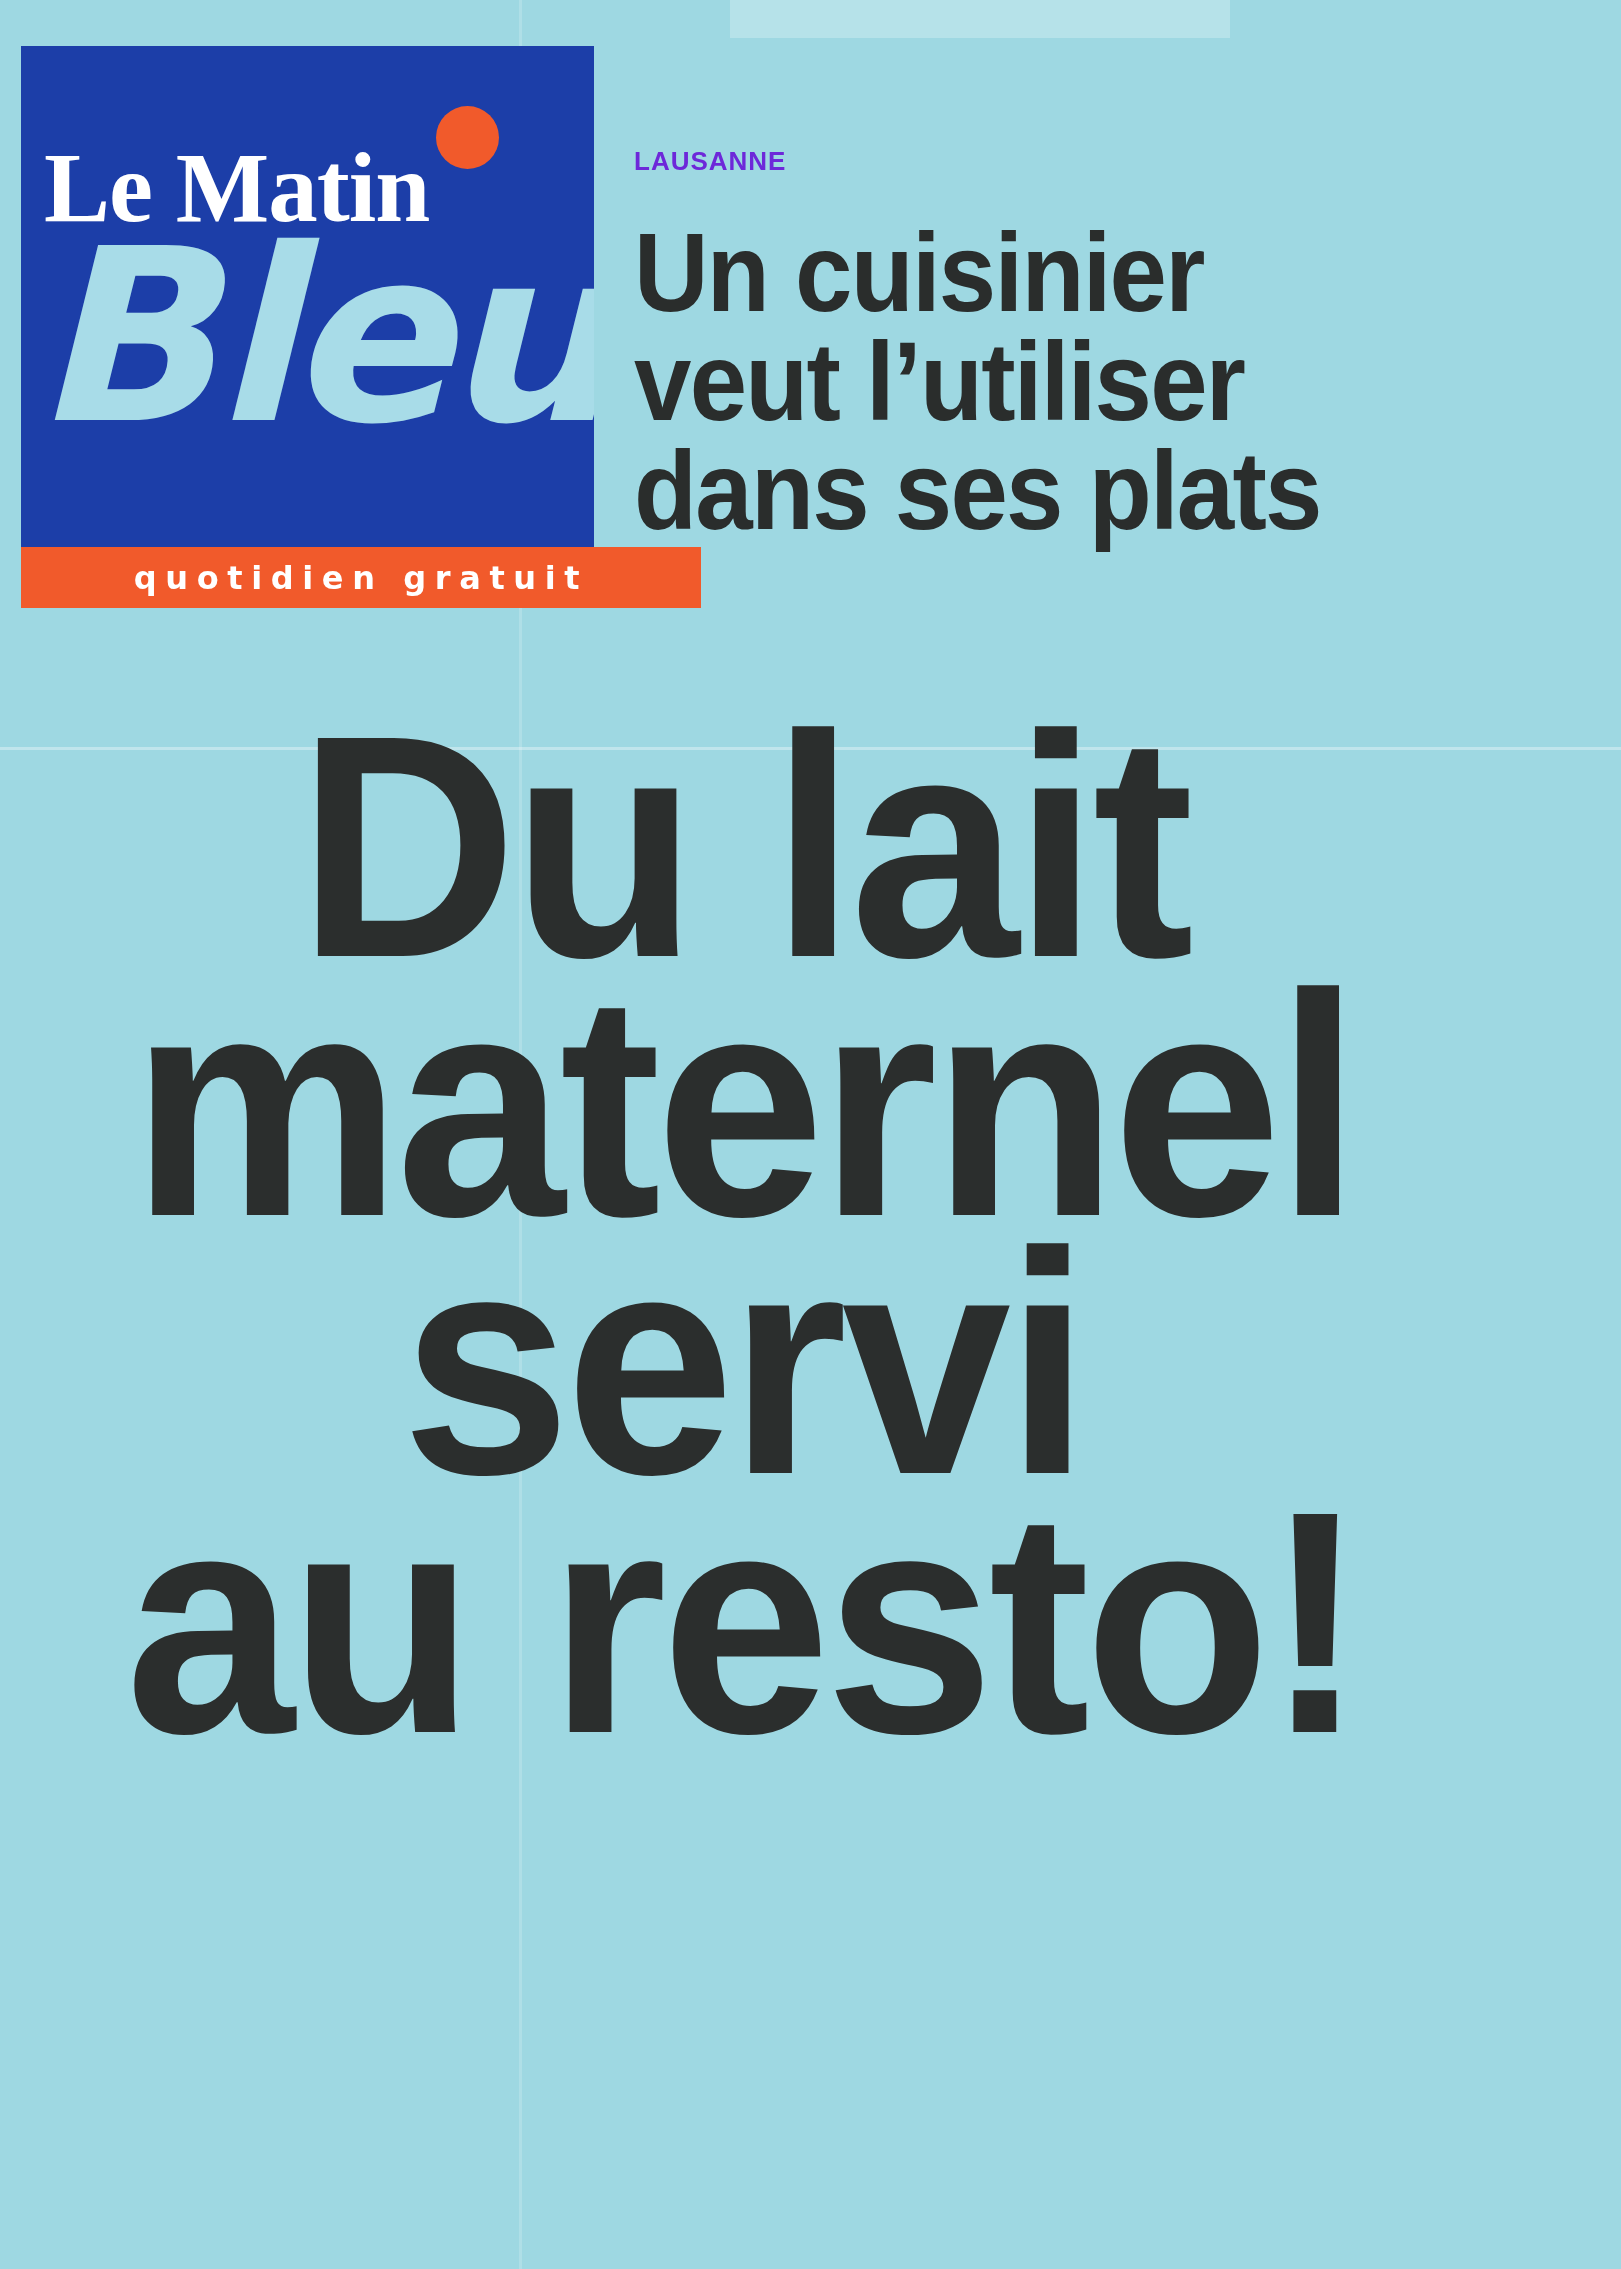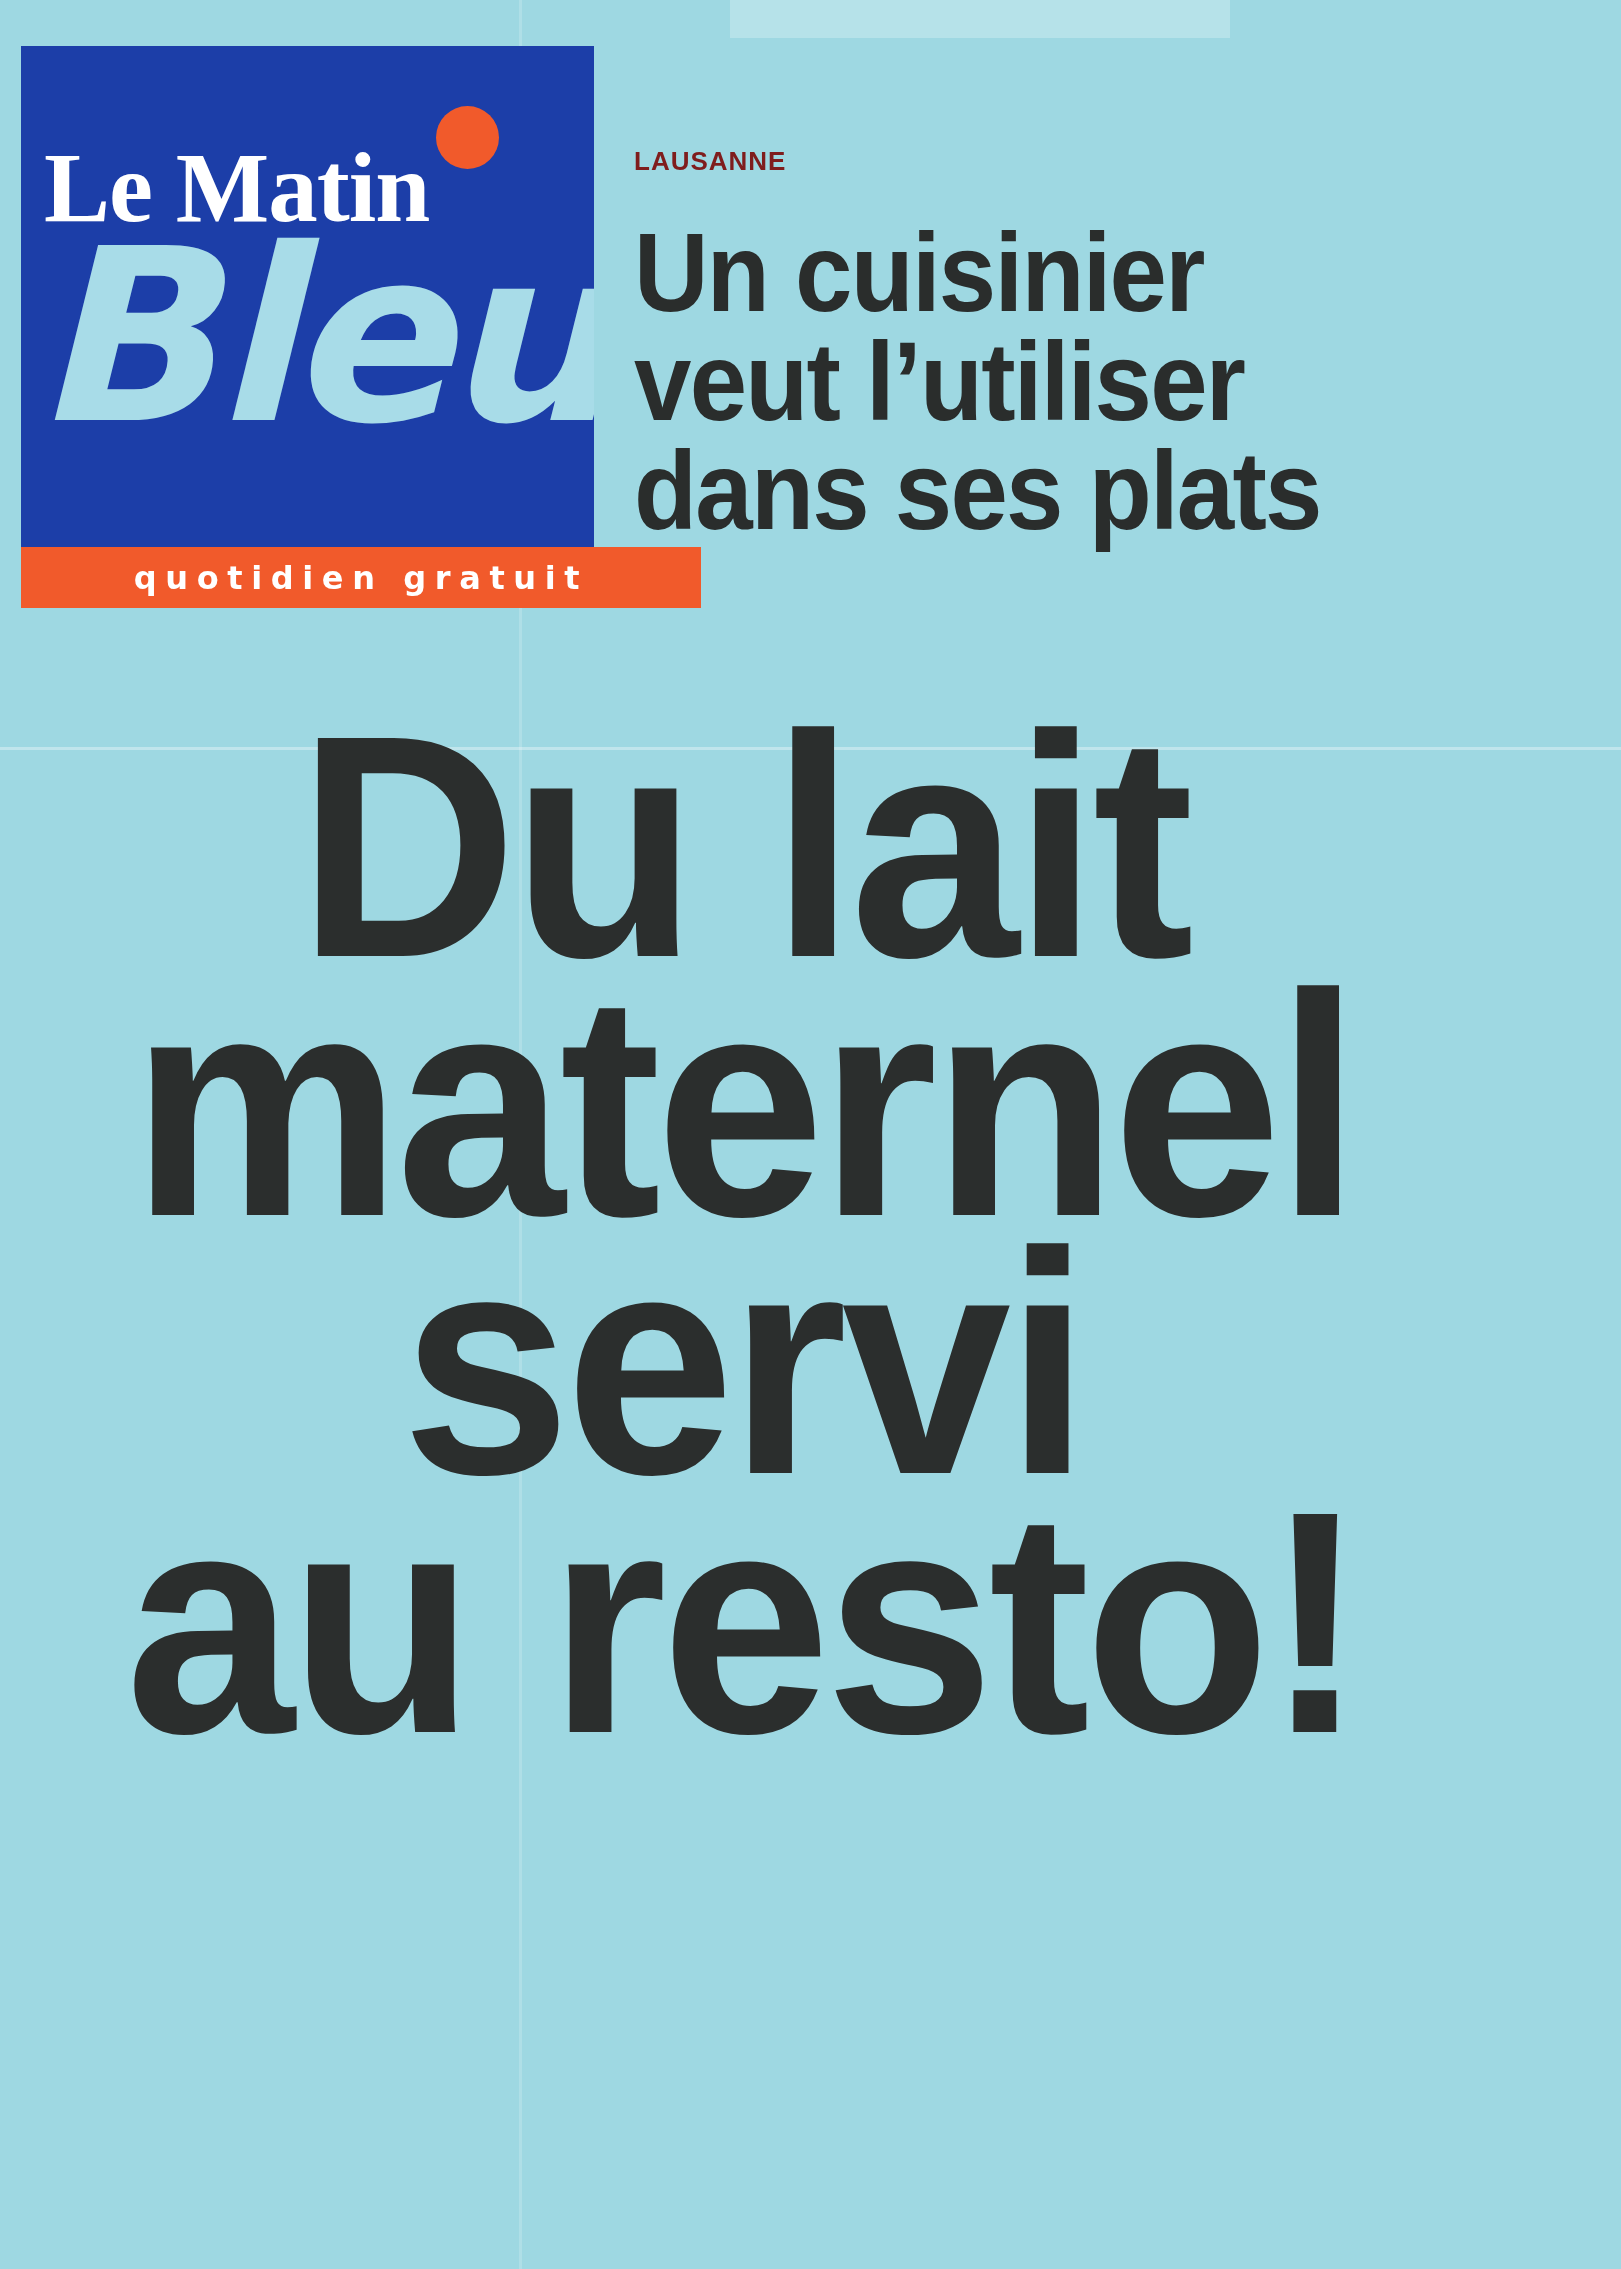--- a/index.html
+++ b/index.html
@@ -103,21 +103,21 @@
 
   
   .kicker {
     position: absolute;
     left: 634px;
     top: 146px;
     font-family: "Liberation Sans", sans-serif;
     font-weight: bold;
     font-size: 26px;
     letter-spacing: 1px;
-    color: #7f1d1d;
+    color: #6d28d9;
   }
   .deck {
     position: absolute;
     left: 634px;
     top: 219px;
     width: 970px;
     font-family: "Liberation Sans", sans-serif;
     font-weight: bold;
     font-size: 111px;
     line-height: 0.98;

